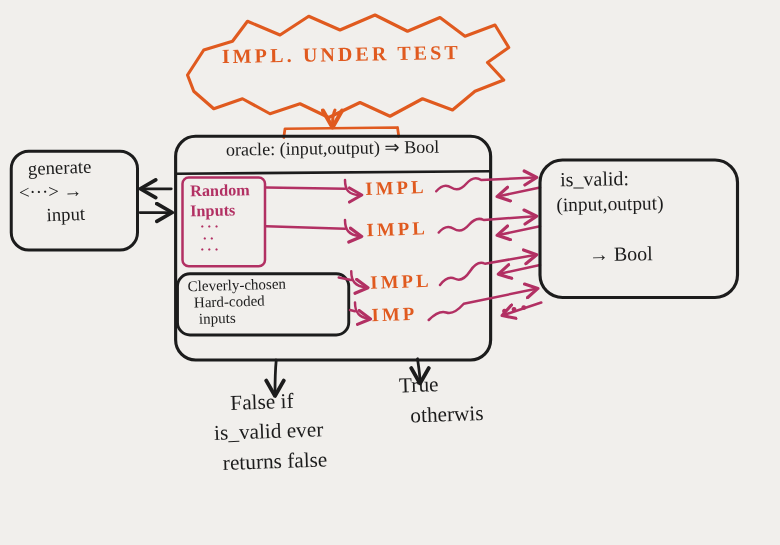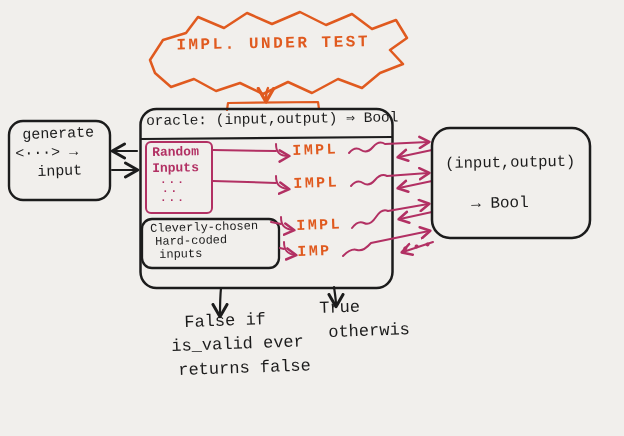--- a/index.html
+++ b/index.html
@@ -1,21 +1,21 @@
 <!DOCTYPE html>
 <html style="--orange: #e05a1f; --pink: #b23063; --ink: #1c1c1c; --paper: #f1efec;"><head>
 <meta charset="utf-8">
 <style>
   html,body{margin:0;padding:0;}
   #canvas{
     position:relative;
     width:624px;height:436px;
     background:var(--paper,#f1efec);
     overflow:hidden;
-    font-family:Liberation Mono, monospace;
+    font-family:Liberation Serif, serif;
     color:var(--ink,#1c1c1c);
   }
   #strokes{position:absolute;left:0;top:0;}
   #strokes path,#strokes rect,#strokes line{fill:none;stroke-linecap:round;stroke-linejoin:round;}
   .txt{position:absolute;white-space:nowrap;transform-origin:left top;line-height:1.1;}
   .orange{color:var(--orange,#e05a1f);}
   .pink{color:var(--pink,#b23063);}
   .burst-label{font-size:16px;letter-spacing:2.5px;font-weight:700;width:250px;text-align:center;transform:rotate(-1deg);}
   .oracle-header{font-size:14.5px;width:240px;text-align:center;transform:rotate(-0.8deg);}
   .gen{font-size:15px;}
@@ -105,20 +105,21 @@
   <div class="txt hc" style="left:155px;top:236px;">Hard-coded</div>
   <div class="txt hc" style="left:159px;top:249px;">inputs</div>
 
   <div class="txt impl orange" style="left:292px;top:144px;">IMPL</div>
   <div class="txt impl orange" style="left:293px;top:177px;">IMPL</div>
   <div class="txt impl orange" style="left:296px;top:219px;">IMPL</div>
   <div class="txt impl orange" style="left:297px;top:245px;">IMP</div>
 
   <div class="txt dots3 pink" style="left:400px;top:243px;">•••</div>
 
+  <div class="txt iv" style="left:448px;top:136px;font-size:16px;">is_valid:</div>
   <div class="txt iv" style="left:445px;top:156px;">(input,output)</div>
   <div class="txt iv" style="left:471px;top:196px;font-size:16px;">→ Bool</div>
 
   <div class="txt note" style="left:184px;top:314px;">False if</div>
   <div class="txt note" style="left:171px;top:338px;">is_valid ever</div>
   <div class="txt note" style="left:178px;top:362px;">returns false</div>
   <div class="txt note" style="left:319px;top:300px;">True</div>
   <div class="txt note" style="left:328px;top:324px;">otherwis</div>
 
 </div>

